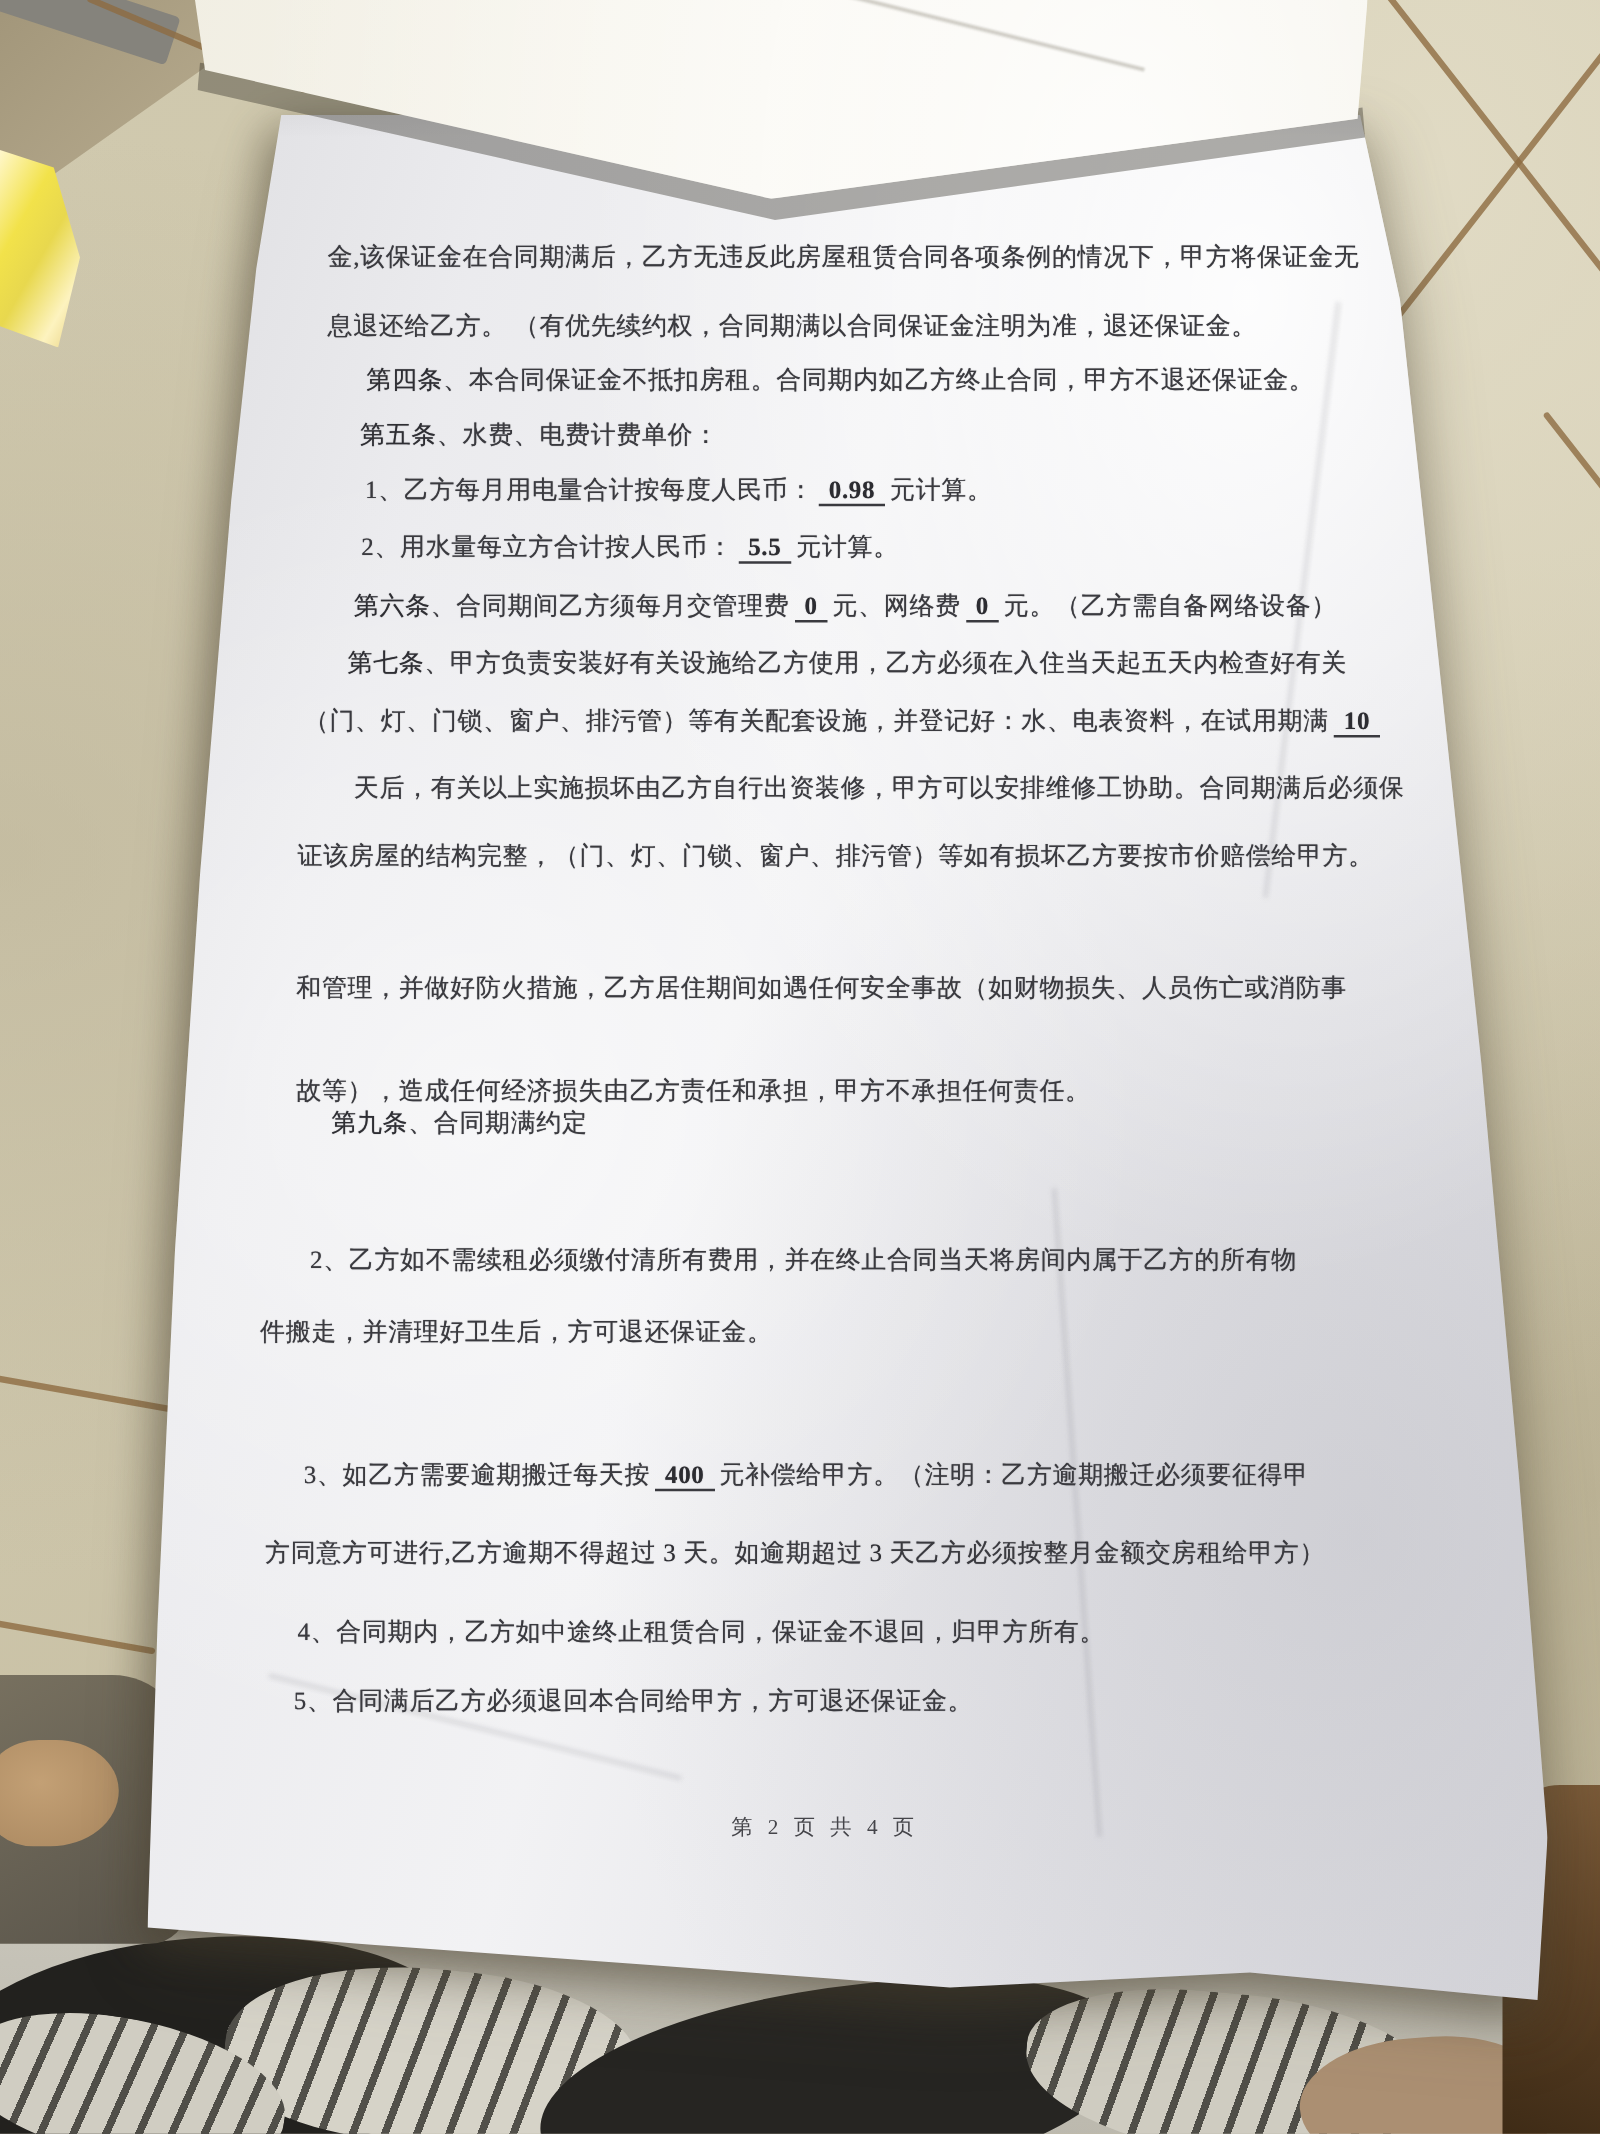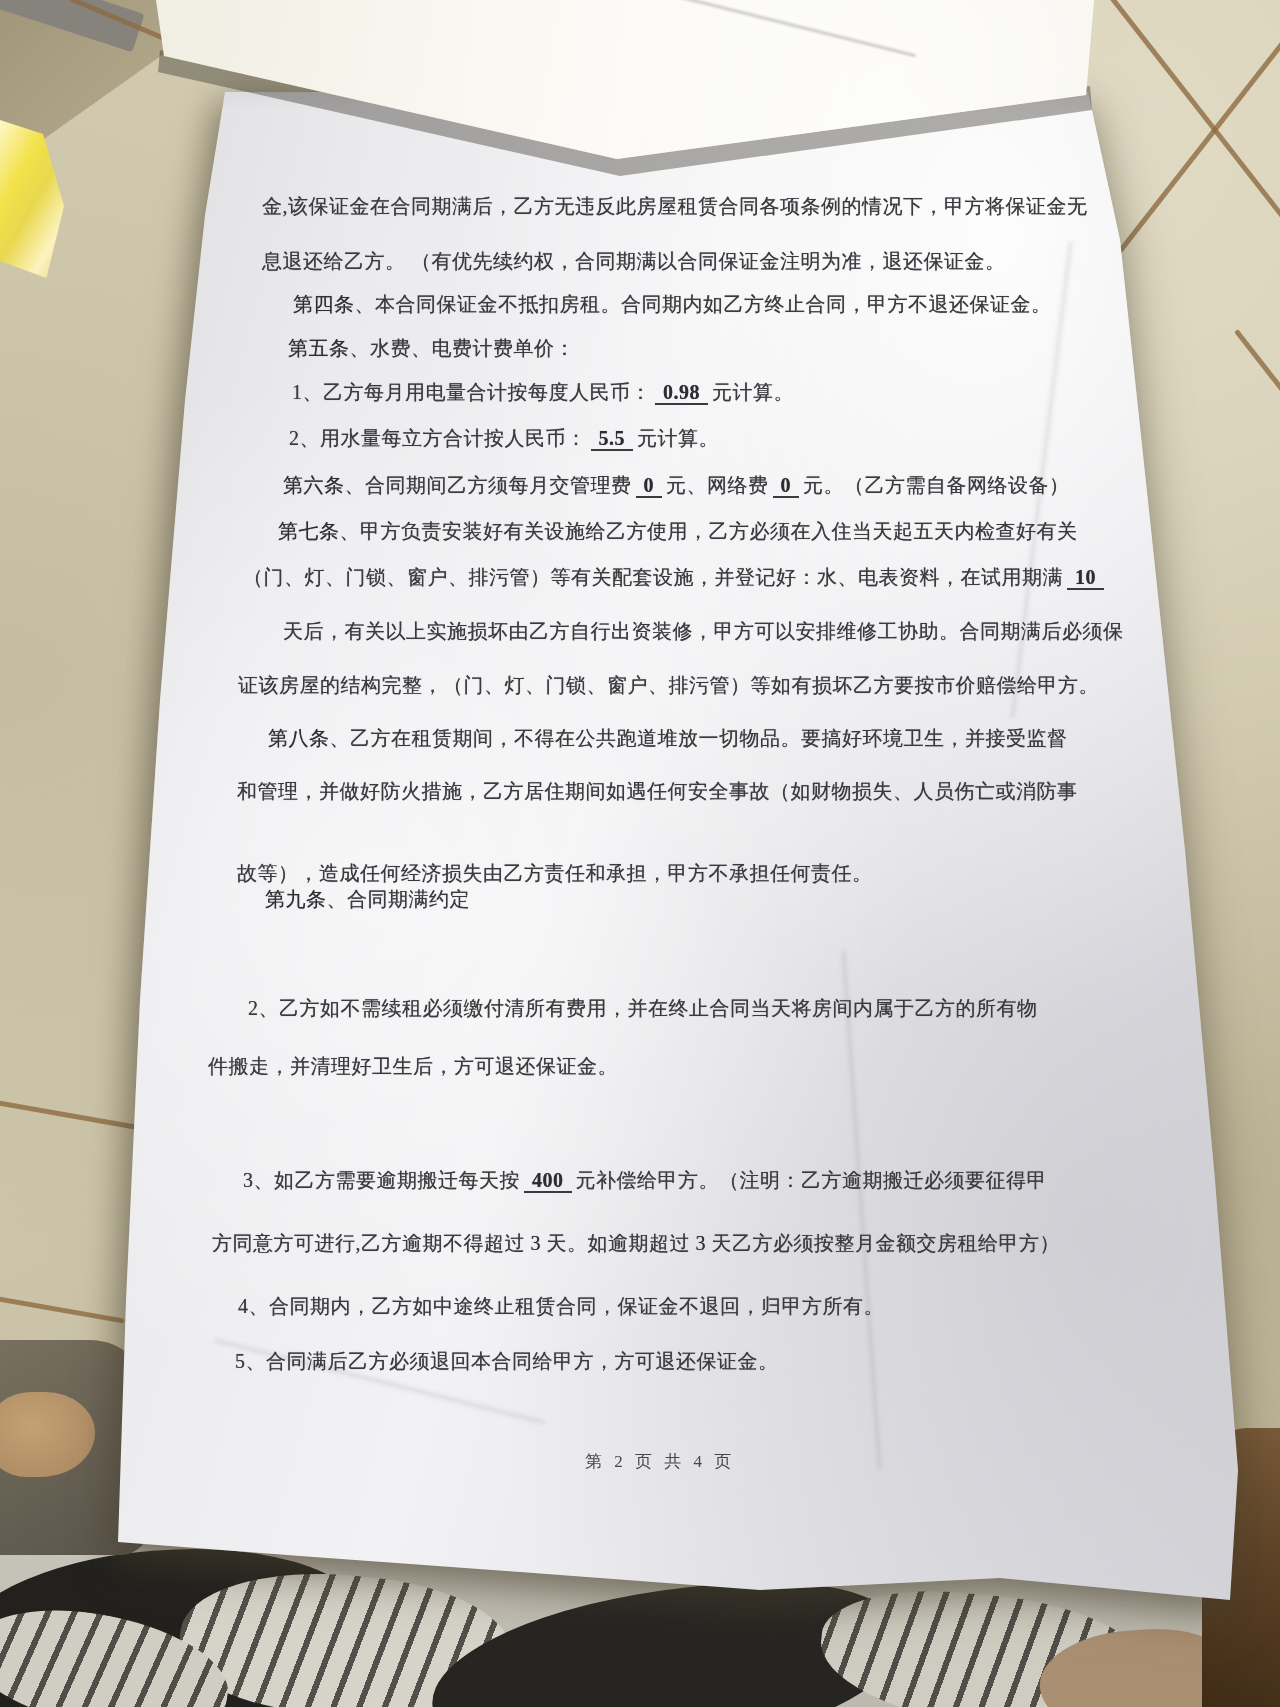--- a/index.html
+++ b/index.html
@@ -115,21 +115,20 @@
     <div class="tline" style="left:262px;top:251px;"><span>息退还给乙方。 （有优先续约权，合同期满以合同保证金注明为准，退还保证金。</span></div>
     <div class="tline" style="left:293px;top:294px;"><span class="bold-head">第四条</span><span>、本合同保证金不抵扣房租。合同期内如乙方终止合同，甲方不退还保证金。</span></div>
     <div class="tline" style="left:288px;top:338px;"><span class="bold-head">第五条</span><span>、水费、电费计费单价：</span></div>
     <div class="tline" style="left:292px;top:382px;"><span>1、乙方每月用电量合计按每度人民币：</span><span class="val-underline">0.98</span><span>元计算。</span></div>
     <div class="tline" style="left:289px;top:428px;"><span>2、用水量每立方合计按人民币：</span><span class="val-underline">5.5</span><span>元计算。</span></div>
     <div class="tline" style="left:283px;top:475px;"><span class="bold-head">第六条</span><span>、合同期间乙方须每月交管理费</span><span class="val-underline">0</span><span>元、网络费</span><span class="val-underline">0</span><span>元。（乙方需自备网络设备）</span></div>
     <div class="tline" style="left:278px;top:521px;"><span class="bold-head">第七条</span><span>、甲方负责安装好有关设施给乙方使用，乙方必须在入住当天起五天内检查好有关</span></div>
     <div class="tline" style="left:243px;top:567px;"><span>（门、灯、门锁、窗户、排污管）等有关配套设施，并登记好：水、电表资料，在试用期满</span><span class="val-underline">10</span></div>
     <div class="tline" style="left:240px;top:621px;margin-left:43px;"><span>天后，有关以上实施损坏由乙方自行出资装修，甲方可以安排维修工协助。合同期满后必须保</span></div>
     <div class="tline" style="left:238px;top:675px;"><span>证该房屋的结构完整，（门、灯、门锁、窗户、排污管）等如有损坏乙方要按市价赔偿给甲方。</span></div>
-    <div class="tline" style="left:268px;top:728px;"><span class="bold-head">第八条</span><span>、乙方在租赁期间，不得在公共跑道堆放一切物品。要搞好环境卫生，并接受监督</span></div>
     <div class="tline" style="left:237px;top:781px;"><span>和管理，并做好防火措施，乙方居住期间如遇任何安全事故（如财物损失、人员伤亡或消防事</span></div>
     <div class="tline" style="left:237px;top:835px;margin-top:28px;"><span>故等），造成任何经济损失由乙方责任和承担，甲方不承担任何责任。</span></div>
     <div class="tline" style="left:265px;top:889px;"><span class="bold-head">第九条</span><span>、合同期满约定</span></div>
     <div class="tline" style="left:248px;top:998px;"><span>2、乙方如不需续租必须缴付清所有费用，并在终止合同当天将房间内属于乙方的所有物</span></div>
     <div class="tline" style="left:208px;top:1056px;"><span>件搬走，并清理好卫生后，方可退还保证金。</span></div>
     <div class="tline" style="left:243px;top:1170px;"><span>3、如乙方需要逾期搬迁每天按</span><span class="val-underline">400</span><span>元补偿给甲方。（注明：乙方逾期搬迁必须要征得甲</span></div>
     <div class="tline" style="left:212px;top:1233px;"><span>方同意方可进行,乙方逾期不得超过</span><span class="bold-head"> 3 </span><span>天。如逾期超过</span><span class="bold-head"> 3 </span><span>天乙方必须按整月金额交房租给甲方）</span></div>
     <div class="tline" style="left:238px;top:1296px;"><span>4、合同期内，乙方如中途终止租赁合同，保证金不退回，归甲方所有。</span></div>
     <div class="tline" style="left:235px;top:1351px;"><span>5、合同满后乙方必须退回本合同给甲方，方可退还保证金。</span></div>
 

